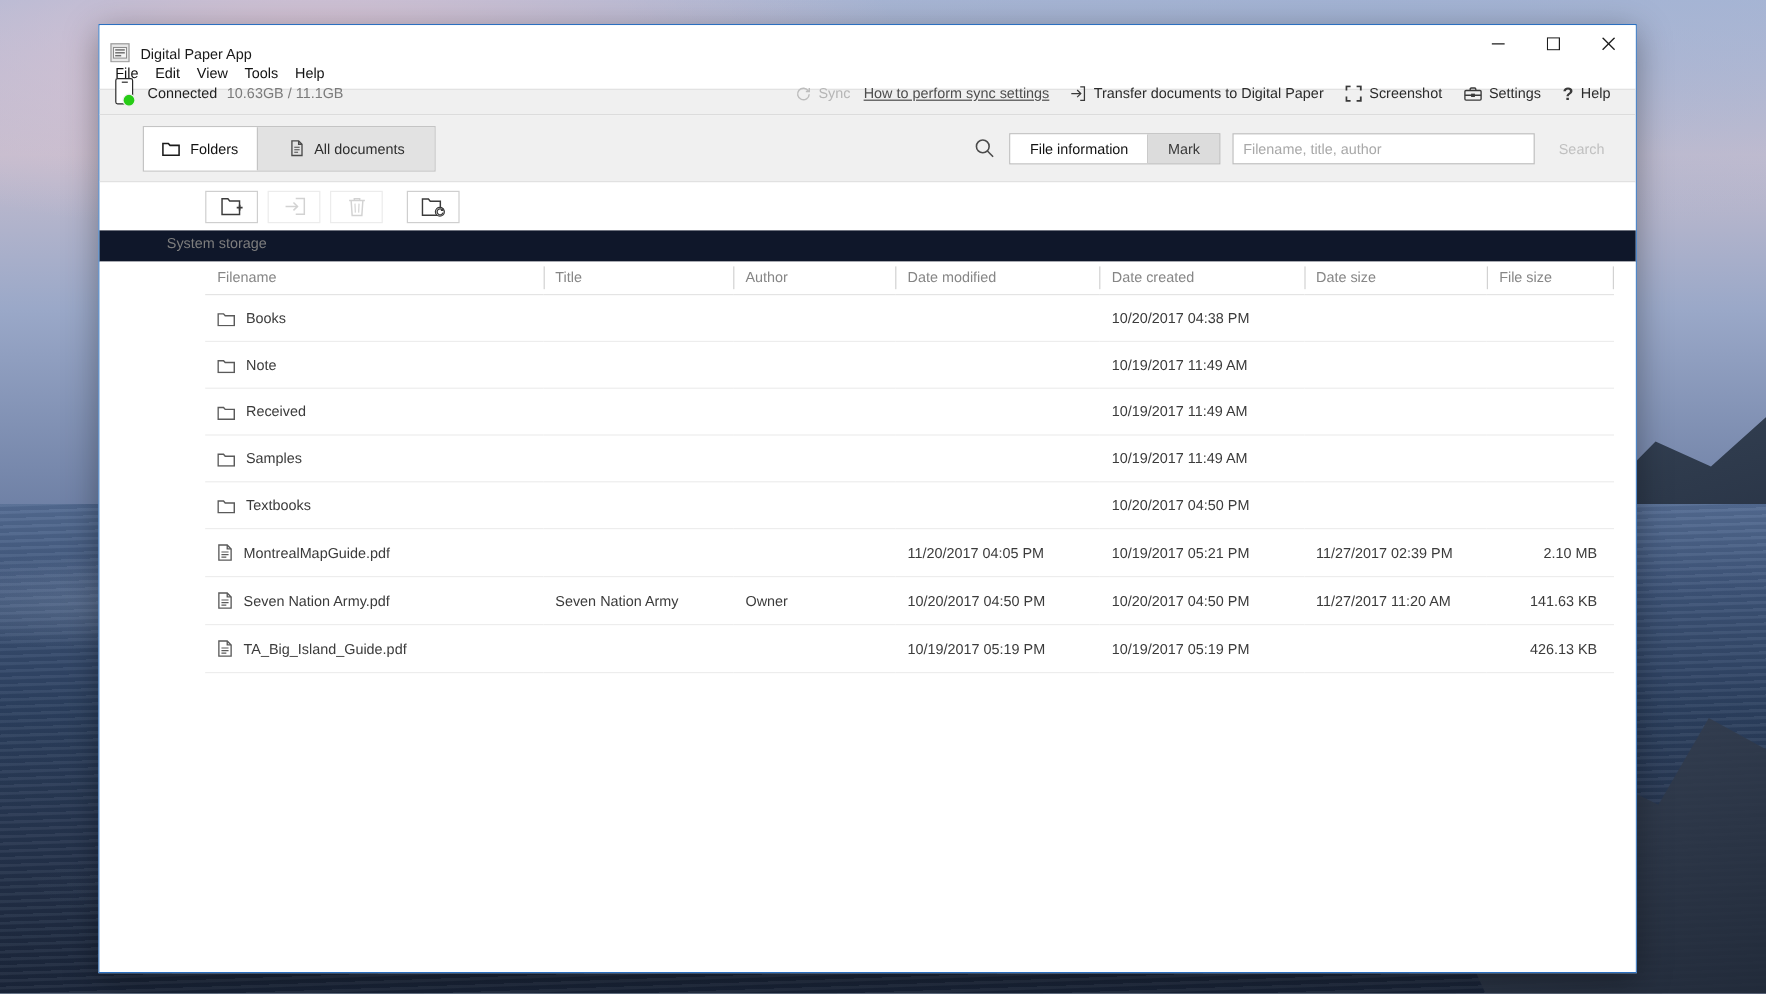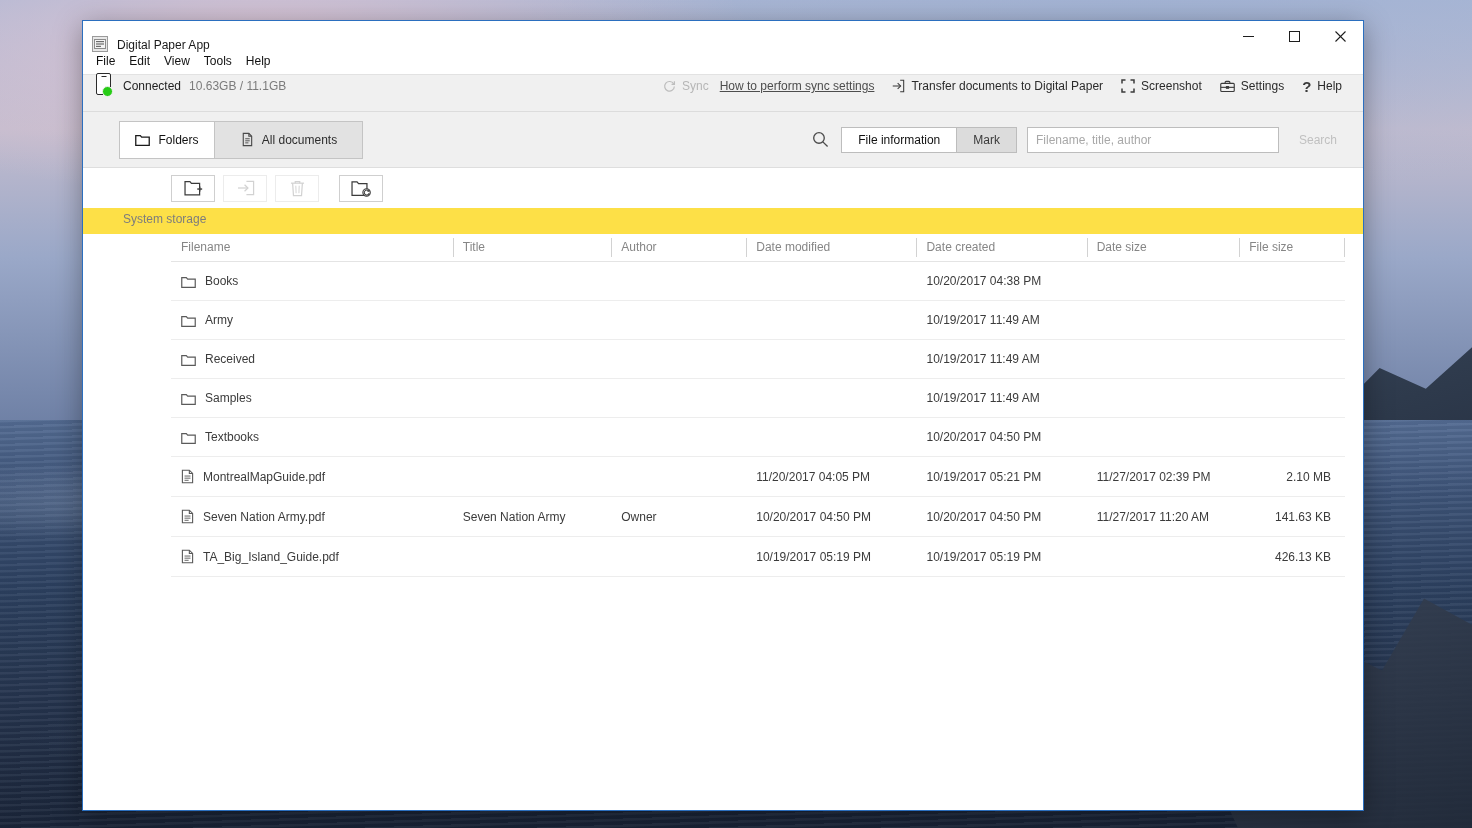--- a/index.html
+++ b/index.html
@@ -81,21 +81,21 @@
   .menubar {
     height: 22px; display: flex; align-items: flex-start;
     padding-left: 6px; flex: none; background:#fff;
   }
   .menu-item {
     font-size: 12px; color: #111; padding: 2px 7px;
   }
 
   
   .statusbar {
-    height: 38px; background: #f0f0f0;
+    height: 22px; background: #f0f0f0;
     border-top: 1px solid #e2e2e2; border-bottom: 1px solid #dcdcdc;
     display: flex; align-items: center; flex: none;
     padding: 0 12px 14px 10px;
   }
   .device-ind { position: relative; width: 22px; height: 26px; margin-right: 8px; }
   .device-body {
     position:absolute; left:3px; top:0; width: 15px; height: 22px;
     border: 1.6px solid #2b2b2b; border-radius: 2px; background:#fff;
   }
   .device-body::after {
@@ -165,22 +165,22 @@
     height: 40px; background: #fff; flex: none;
     display: flex; align-items: center; padding: 0 0 0 88px; gap: 8px;
   }
   .tb-btn {
     width: 44px; height: 27px; border: 1px solid #cfcfcf; background: #fff;
     display: flex; align-items: center; justify-content: center;
   }
   .tb-btn.disabled { border-color: #ececec; }
 
   .breadcrumb {
-    font-size: 12px; color: #7d7d7d; padding: 4px 0 8px 40px;
-    background:#fde047; flex:none;
+    font-size: 12px; color: #7d7d7d; padding: 4px 0 8px 56px;
+    background:#0f172a; flex:none;
   }
 
   
   .table-wrap { flex: 1; background: #fff; overflow: hidden; padding: 0 18px 0 88px; }
   table.filetable { width: 100%; border-collapse: collapse; table-layout: fixed; }
   table.filetable th {
     font-size: 12px; font-weight: normal; color: #868686;
     text-align: left; padding: 6px 0 7px 10px; border-bottom: 1px solid #e4e4e4;
     position: relative;
   }
@@ -446,21 +446,21 @@
             <td class="num"></td>
           </tr>
           <tr>
             <td>
               <div class="name-cell">
                 <span>
                   <svg width="15" height="12" viewBox="0 0 16 13">
                     <path d="M0.7 12.3 V1.7 H5.6 L7.1 3.4 H15.3 V12.3 Z" fill="none" stroke="#5a5a5a" stroke-width="1.3"></path>
                   </svg>
                 </span>
-                <span>Army</span>
+                <span>Note</span>
               </div>
             </td>
             <td></td>
             <td></td>
             <td></td>
             <td>10/19/2017 11:49 AM</td>
             <td></td>
             <td class="num"></td>
           </tr>
           <tr>

